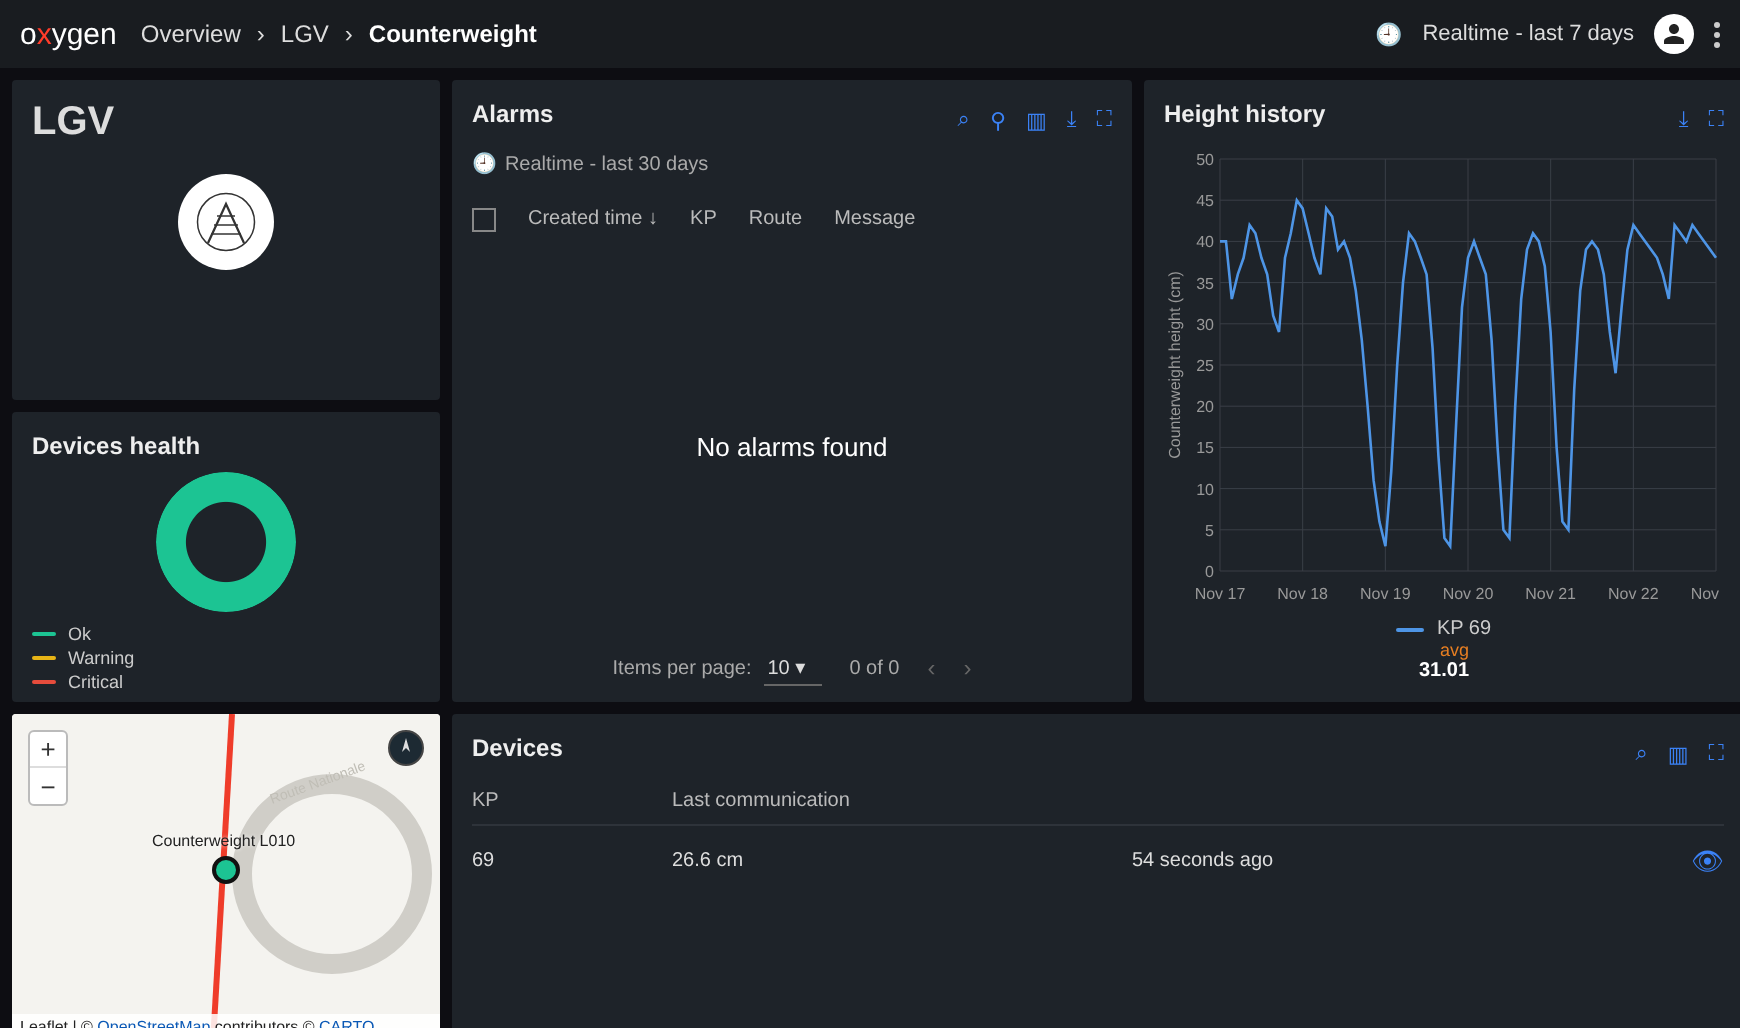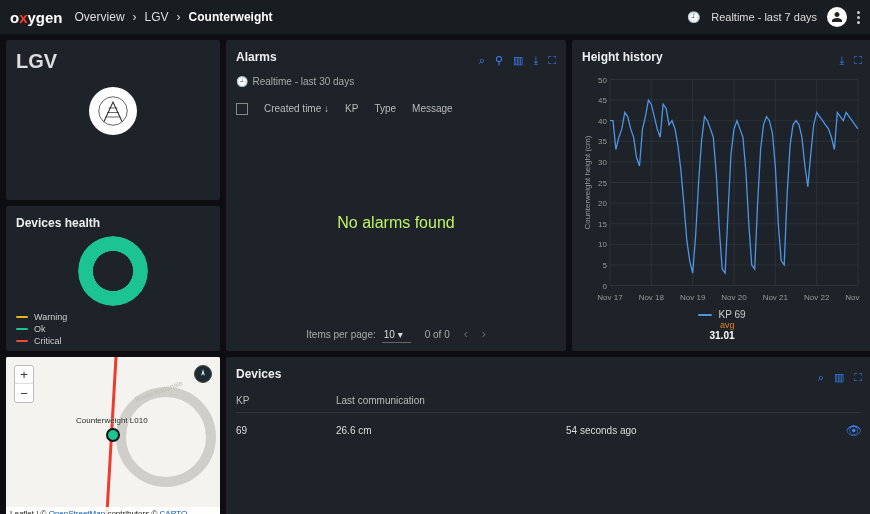--- a/index.html
+++ b/index.html
@@ -1,18 +1,18 @@
 <!DOCTYPE html>
 <html><head>
 <meta charset="utf-8">
 <style>
   * { margin:0; padding:0; box-sizing:border-box; }
   html,body { width:870px; height:514px; font-family:Arial,Helvetica,sans-serif; background:#0d0d12; color:#ddd; overflow:hidden; font-size:11px; }
   .top { height:34px; background:#191c20; display:flex; align-items:center; padding:0 10px; }
-  .logo { font-weight:bold; font-size:15px; color:#fff; }
+  .logo { font-weight:normal; font-size:15px; color:#fff; }
   .logo .x { color:#ff3c2a; }
   .crumbs { display:flex; align-items:center; gap:8px; margin-left:12px; font-size:12px; }
   .crumb.current { font-weight:bold; color:#fff; }
   .spacer { flex:1; }
   .top-right { display:flex; align-items:center; gap:10px; }
   .avatar { width:20px; height:20px; border-radius:50%; background:#fff; display:flex; align-items:center; justify-content:center; }
   .dots { display:flex; flex-direction:column; gap:2px; }
   .dots div { width:3px; height:3px; border-radius:50%; background:#ccc; }
   .grid { display:grid; grid-template-columns:214px 340px 300px; grid-template-rows:160px 145px 173px; gap:6px; padding:6px; height:calc(100% - 34px); }
   .card { background:#1e2329; border-radius:2px; padding:10px; overflow:hidden; }
@@ -34,21 +34,21 @@
   .map-label { position:absolute; top:59px; left:70px; font-size:8px; color:#222; text-shadow:0 0 2px #fff; }
   .map-attr { position:absolute; bottom:0; left:0; right:0; background:rgba(255,255,255,.85); color:#222; font-size:8px; padding:2px 4px; line-height:1.2; }
   .map-attr span.lnk { color:#0a58b5; }
   .alarms { grid-column:2; grid-row:1 / span 2; display:flex; flex-direction:column; }
   .card-head { display:flex; align-items:center; justify-content:space-between; }
   .icons { display:flex; gap:10px; color:#3b82f6; }
   .icons span { cursor:pointer; }
   .sub { display:flex; align-items:center; gap:4px; margin-top:6px; color:#aaa; font-size:10px; }
   .thead { display:flex; gap:16px; font-size:10px; color:#bbb; margin-top:12px; padding:4px 0; }
   .thead .chk { width:12px; height:12px; border:1px solid #888; }
-  .empty { flex:1; display:flex; align-items:center; justify-content:center; color:#bef264; font-size:16px; }
+  .empty { flex:1; display:flex; align-items:center; justify-content:center; color:#ffffff; font-size:13px; }
   .pager { display:flex; align-items:center; justify-content:center; gap:14px; font-size:10px; color:#aaa; }
   .pager .select { border-bottom:1px solid #666; padding:0 8px 2px 2px; margin-left:6px; color:#ddd; position:relative; }
   .chev { color:#666; font-size:12px; }
   .chart { grid-column:3; grid-row:1 / span 2; display:flex; flex-direction:column; }
   .chart-body { flex:1; position:relative; }
   .chart-body svg { width:100%; height:100%; }
   .chart-legend { display:flex; justify-content:space-between; align-items:center; font-size:10px; margin-top:2px;flex-direction:column; }
   .ser { display:flex; align-items:center; gap:6px; color:#ccc; }
   .ser .swatch { width:14px; height:2px; background:#4e95e6; }
   .stat { text-align:right; }
@@ -107,26 +107,26 @@
           <line x1="14" y1="16" x2="26" y2="16" stroke="#333"></line>
         </svg>
     </div>
   </div>
 
   <div class="card health">
     <div class="card-title">Devices health</div>
     <div class="donut"></div>
     <div class="legend">
       <div class="leg">
+          <div class="swatch" style="background:#1cc493"></div>
+          <span>Ok</span>
+        </div>
+      <div class="leg">
           <div class="swatch" style="background:#e7b416"></div>
           <span>Warning</span>
-        </div>
-      <div class="leg">
-          <div class="swatch" style="background:#1cc493"></div>
-          <span>Ok</span>
         </div>
       <div class="leg">
           <div class="swatch" style="background:#e64c3c"></div>
           <span>Critical</span>
         </div>
     </div>
   </div>
 
   <div class="card map">
     <svg viewBox="0 0 214 173">
@@ -163,21 +163,21 @@
       </div>
     </div>
     <div class="sub">
       <span>🕘</span>
       <span>Realtime - last 30 days</span>
     </div>
     <div class="thead">
       <div class="chk"></div>
       <div><span>Created time</span> ↓</div>
       <div>KP</div>
-      <div>Type</div>
+      <div>Route</div>
       <div>Message</div>
     </div>
     <div class="empty">No alarms found</div>
     <div class="pager">
       <div><span>Items per page:</span><span class="select"><span>10</span> ▾</span></div>
       <div>0 of 0</div>
       <span class="chev">‹</span>
       <span class="chev">›</span>
     </div>
   </div>

